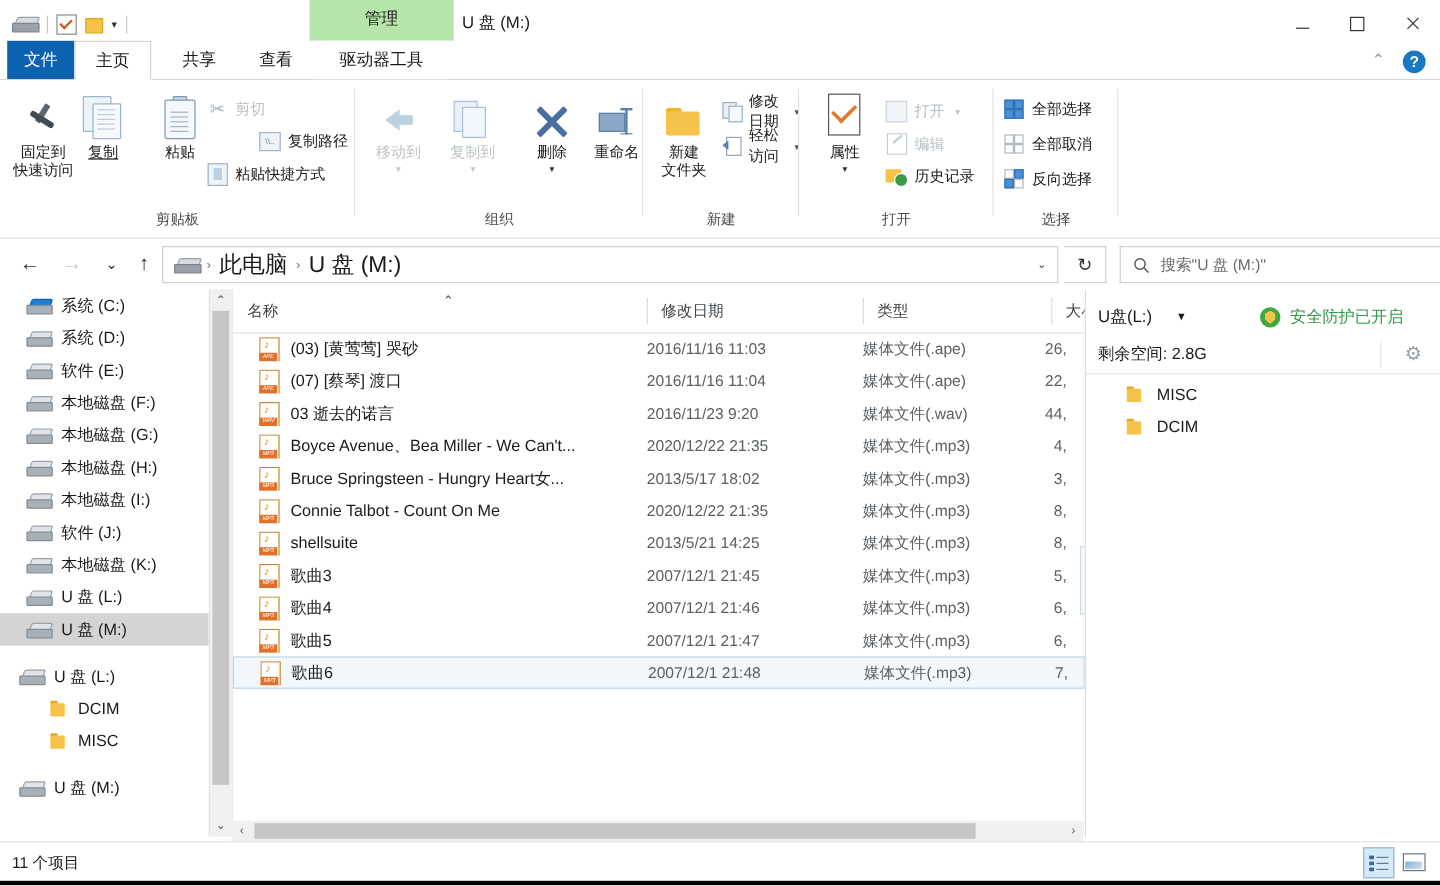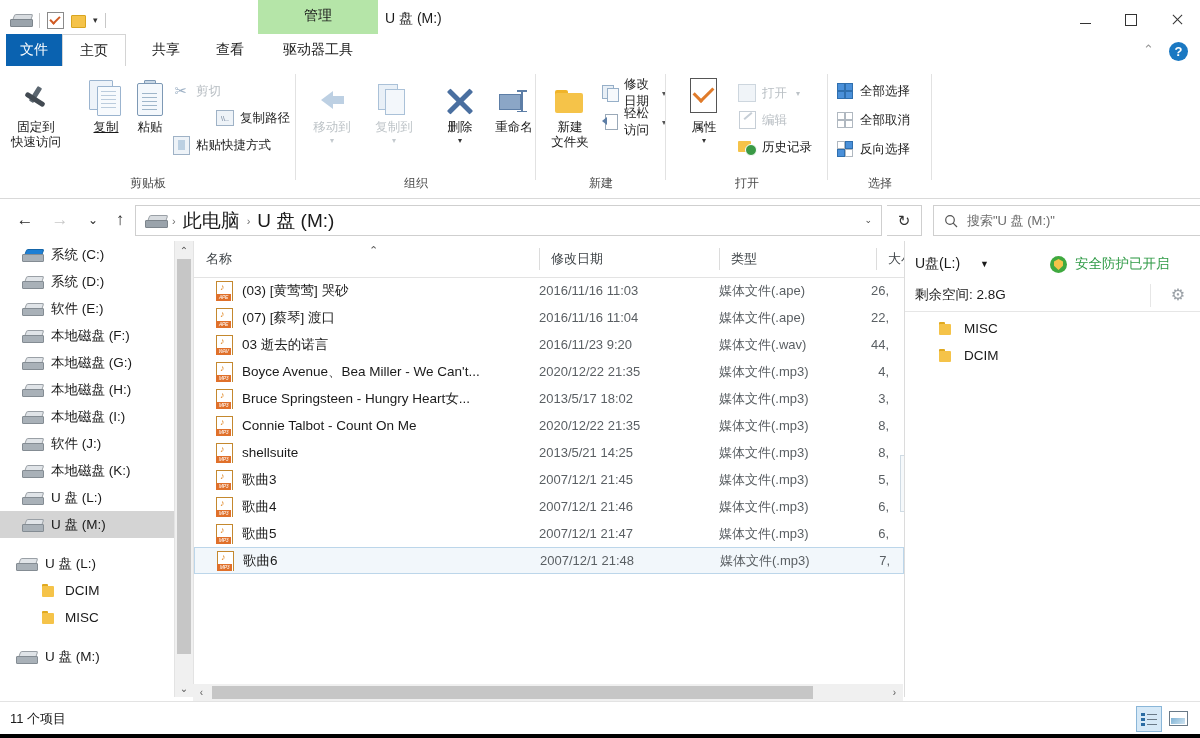--- a/index.html
+++ b/index.html
@@ -261,21 +261,21 @@
   <div class="ribbon">
 
     <div class="rgroup" style="left:0;width:296px;">
       <div class="bigbtn" style="left:6px;">
         <div class="ico">
             <span class="ic-pin"></span>
           </div>
         <div>固定到</div>
         <div>快速访问</div>
       </div>
-      <div class="bigbtn" style="left:76px;text-decoration:underline;">
+      <div class="bigbtn" style="left:56px;text-decoration:underline;">
         <div class="ico">
             <span class="ic-docs">
               <i class="d1"></i>
               <i class="d2"></i>
             </span>
           </div>
         <div>复制</div>
       </div>
       <div class="bigbtn" style="left:120px;">
         <div class="ico">

